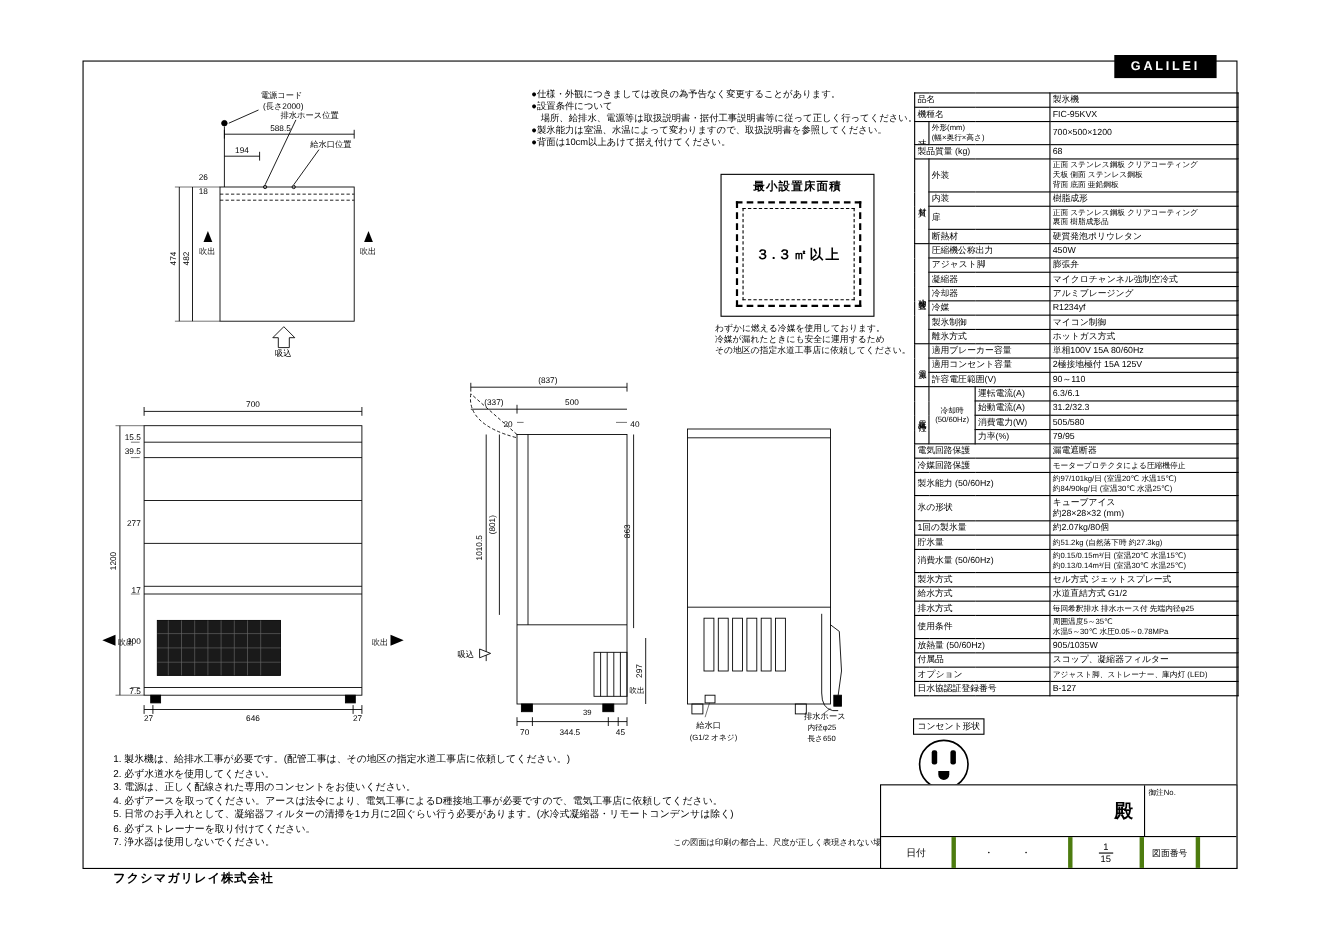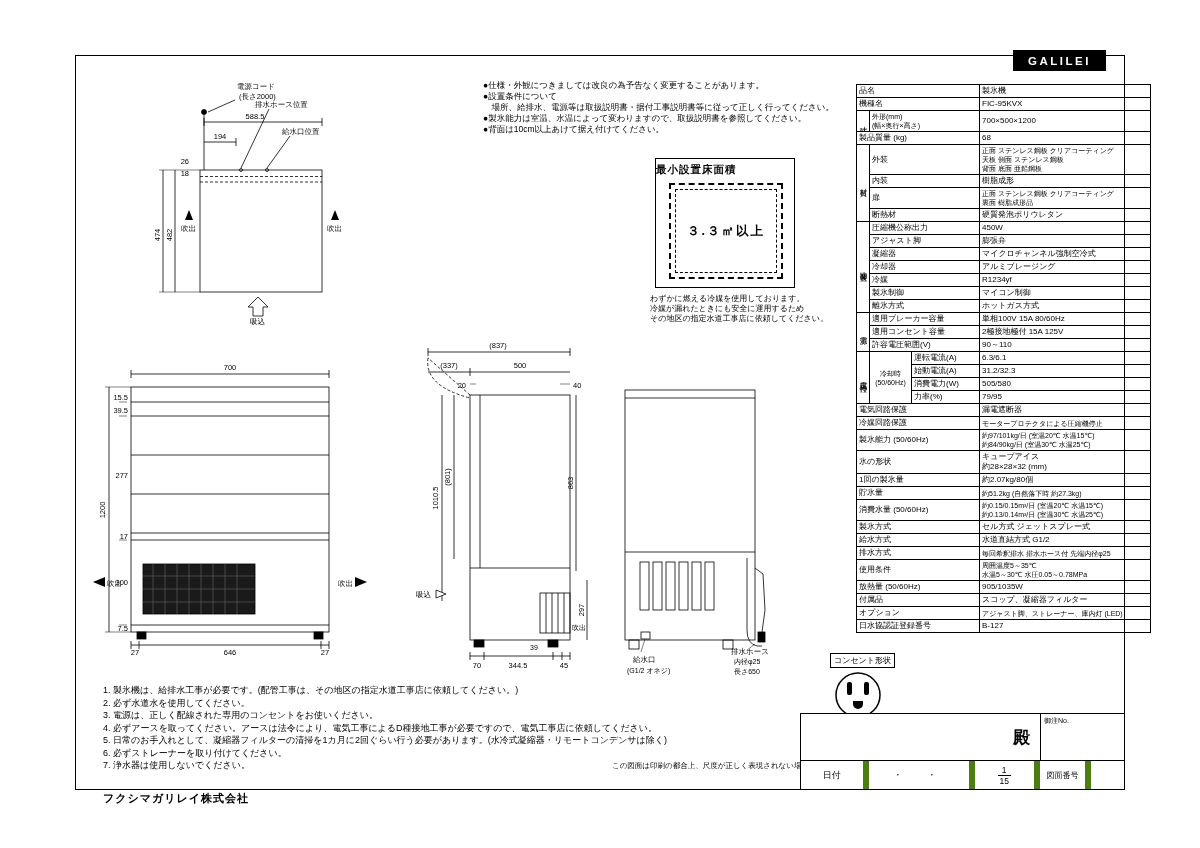--- a/index.html
+++ b/index.html
@@ -11,30 +11,30 @@
   .abs { position:absolute; }
   .frame { left:75px; top:55px; width:1050px; height:735px; border:1.5px solid #000; }
   .logo { left:1013px; top:50px; width:93px; height:21px; background:#000; color:#fff;
           font-weight:bold; font-size:11.5px; letter-spacing:2.5px;
           display:flex; align-items:center; justify-content:center; }
   .hnotes { left:483px; top:80px; width:350px; font-size:8.5px; line-height:11px; }
   .hnotes div { white-space:nowrap; }
 
   
   .minbox { left:655px; top:158px; width:140px; height:130px; border:1px solid #000; }
-  .minbox-title { text-align:left; font-weight:bold; font-size:10.5px; margin-top:4px; letter-spacing:1px; }
+  .minbox-title { text-align:center; font-weight:bold; font-size:10.5px; margin-top:4px; letter-spacing:1px; }
   .minbox-room { position:absolute; left:13px; top:24px; width:114px; height:96px;
                  border:2.5px dashed #000; display:flex; align-items:center; justify-content:center; }
   .minbox-room-inner { position:absolute; left:4px; top:4px; right:4px; bottom:4px; border:1px dashed #000; }
   .minbox-value { font-size:12.5px; font-weight:bold; letter-spacing:2px; position:relative;text-align:right; }
   .mnotes { left:650px; top:294px; width:160px; font-size:8px; line-height:10px; }
   .mnotes div { white-space:nowrap; }
 
   
-  .spec { left:856px; top:84px; }
+  .spec { left:831px; top:84px; }
   .spec table { border-collapse:collapse; width:294px; table-layout:fixed; }
   .spec td { border:1px solid #000; font-size:8px; line-height:10px; padding:1px 2px;
              vertical-align:middle; height:13px; overflow:hidden; }
   .spec td.g { writing-mode:vertical-rl; text-orientation:upright; text-align:center;
                padding:1px 0; letter-spacing:1px; font-size:7.5px; }
   .spec td.s { font-size:7px; text-align:center; padding:1px 0; line-height:9px; }
   .spec td.sm, .spec td.v.sm, .spec td.l.sm { font-size:7px; line-height:9px; }
 
   
   .outlet-label { position:absolute; left:10px; top:0; border:1px solid #000; font-size:8px;
@@ -50,21 +50,21 @@
 
   
   .titleblock { left:800px; top:713px; width:325px; height:77px; border:1.5px solid #000; background:#fff; }
   .tb-top { display:flex; height:46px; }
   .tb-dono-cell { width:240px; border-right:1px solid #000; display:flex; align-items:center;
                   justify-content:flex-end; }
   .dono { font-size:17px; font-weight:bold; margin-right:10px; }
   .tb-order-cell { flex:1; font-size:7px; padding:2px 3px; }
   .tb-bottom { display:flex; height:29px; border-top:1px solid #000; }
   .tb-c { display:flex; align-items:center; justify-content:center; font-size:9px;
-          border-right:6px solid #4d7c0f; }
+          border-right:4px solid #4d7c0f; }
   .tb-date { width:68px; }
   .tb-dots { width:107px; letter-spacing:8px; }
   .tb-frac { width:65px; flex-direction:column; }
   .frac-n { border-bottom:1px solid #000; padding:0 4px; font-size:8.5px; line-height:10px; }
   .frac-d { padding:0 2px; font-size:8.5px; line-height:10px; }
   .tb-dno { width:52px; font-size:8px; }
   .tb-empty { width:33px; border-right:none; }
 
   svg text { fill:#000; }
 </style>

